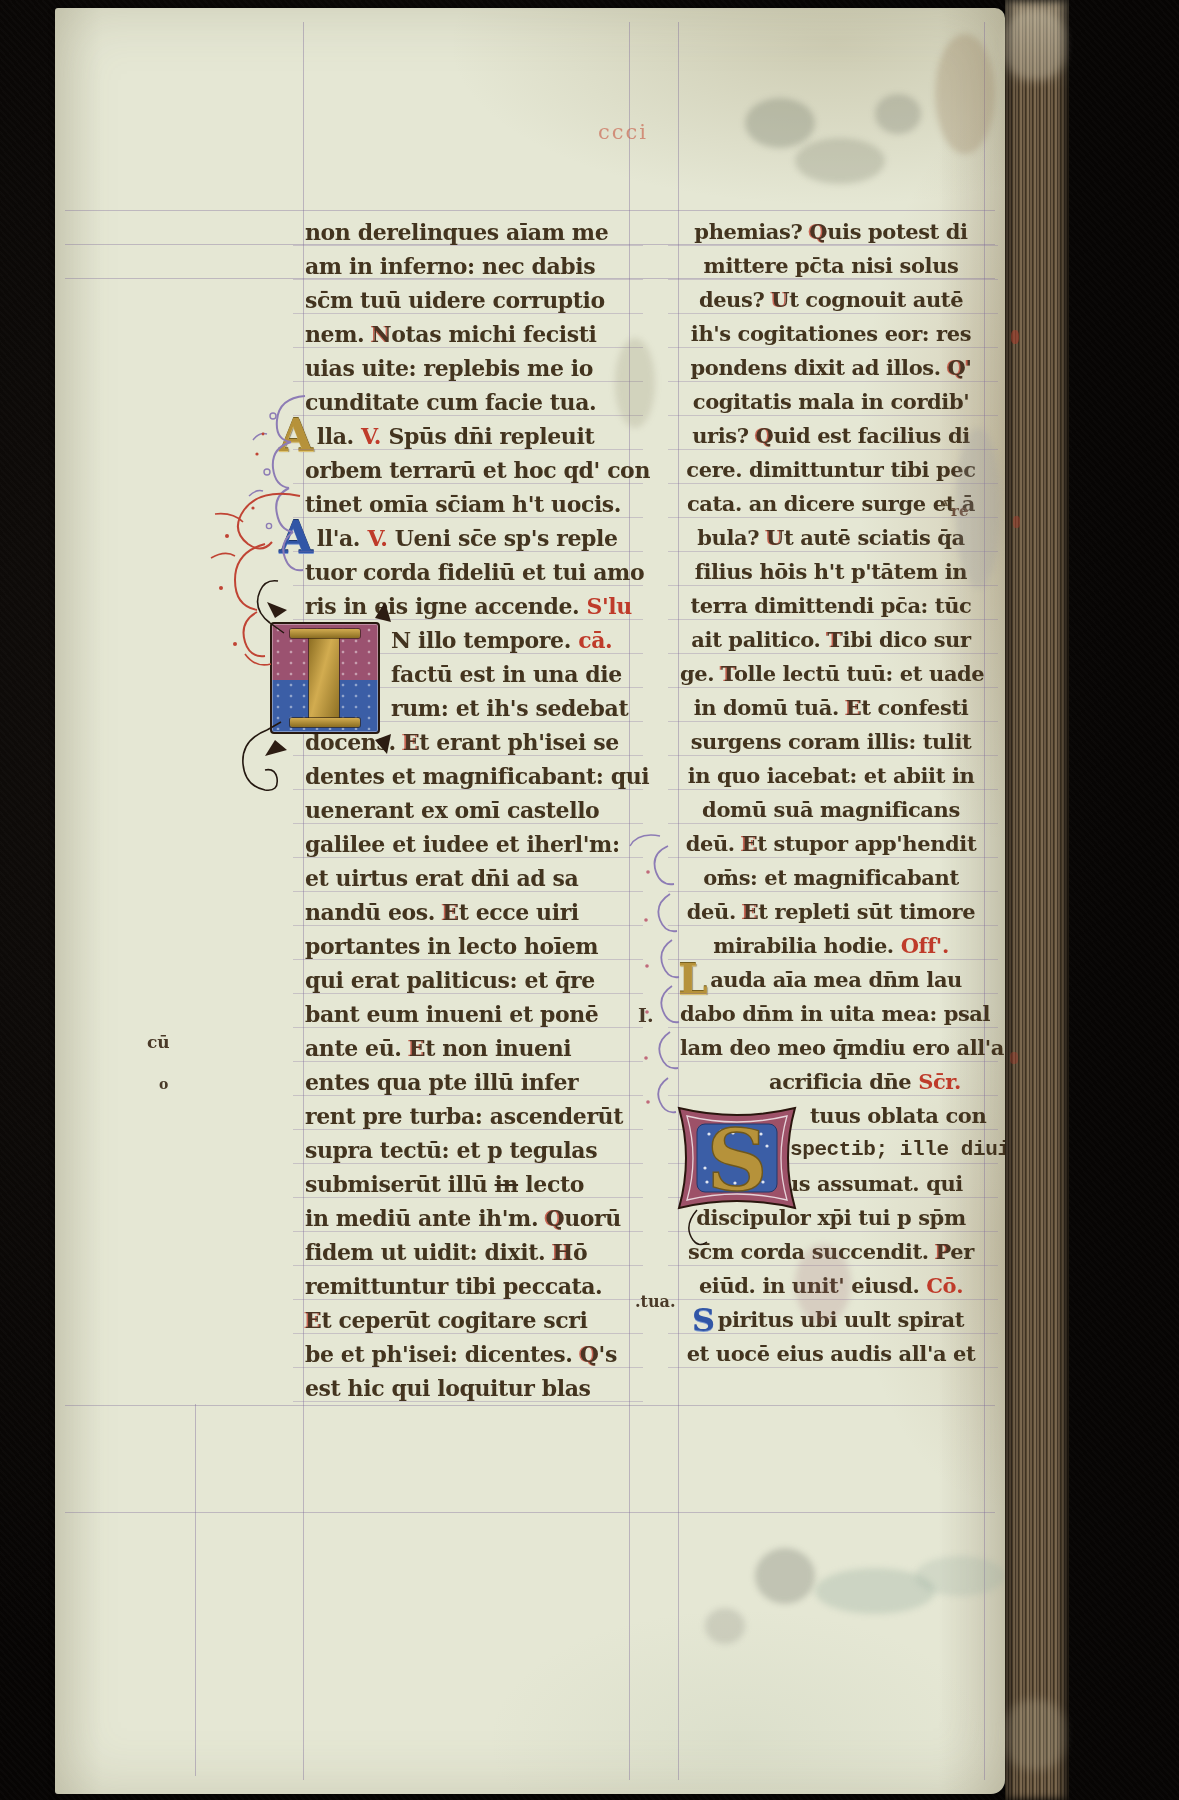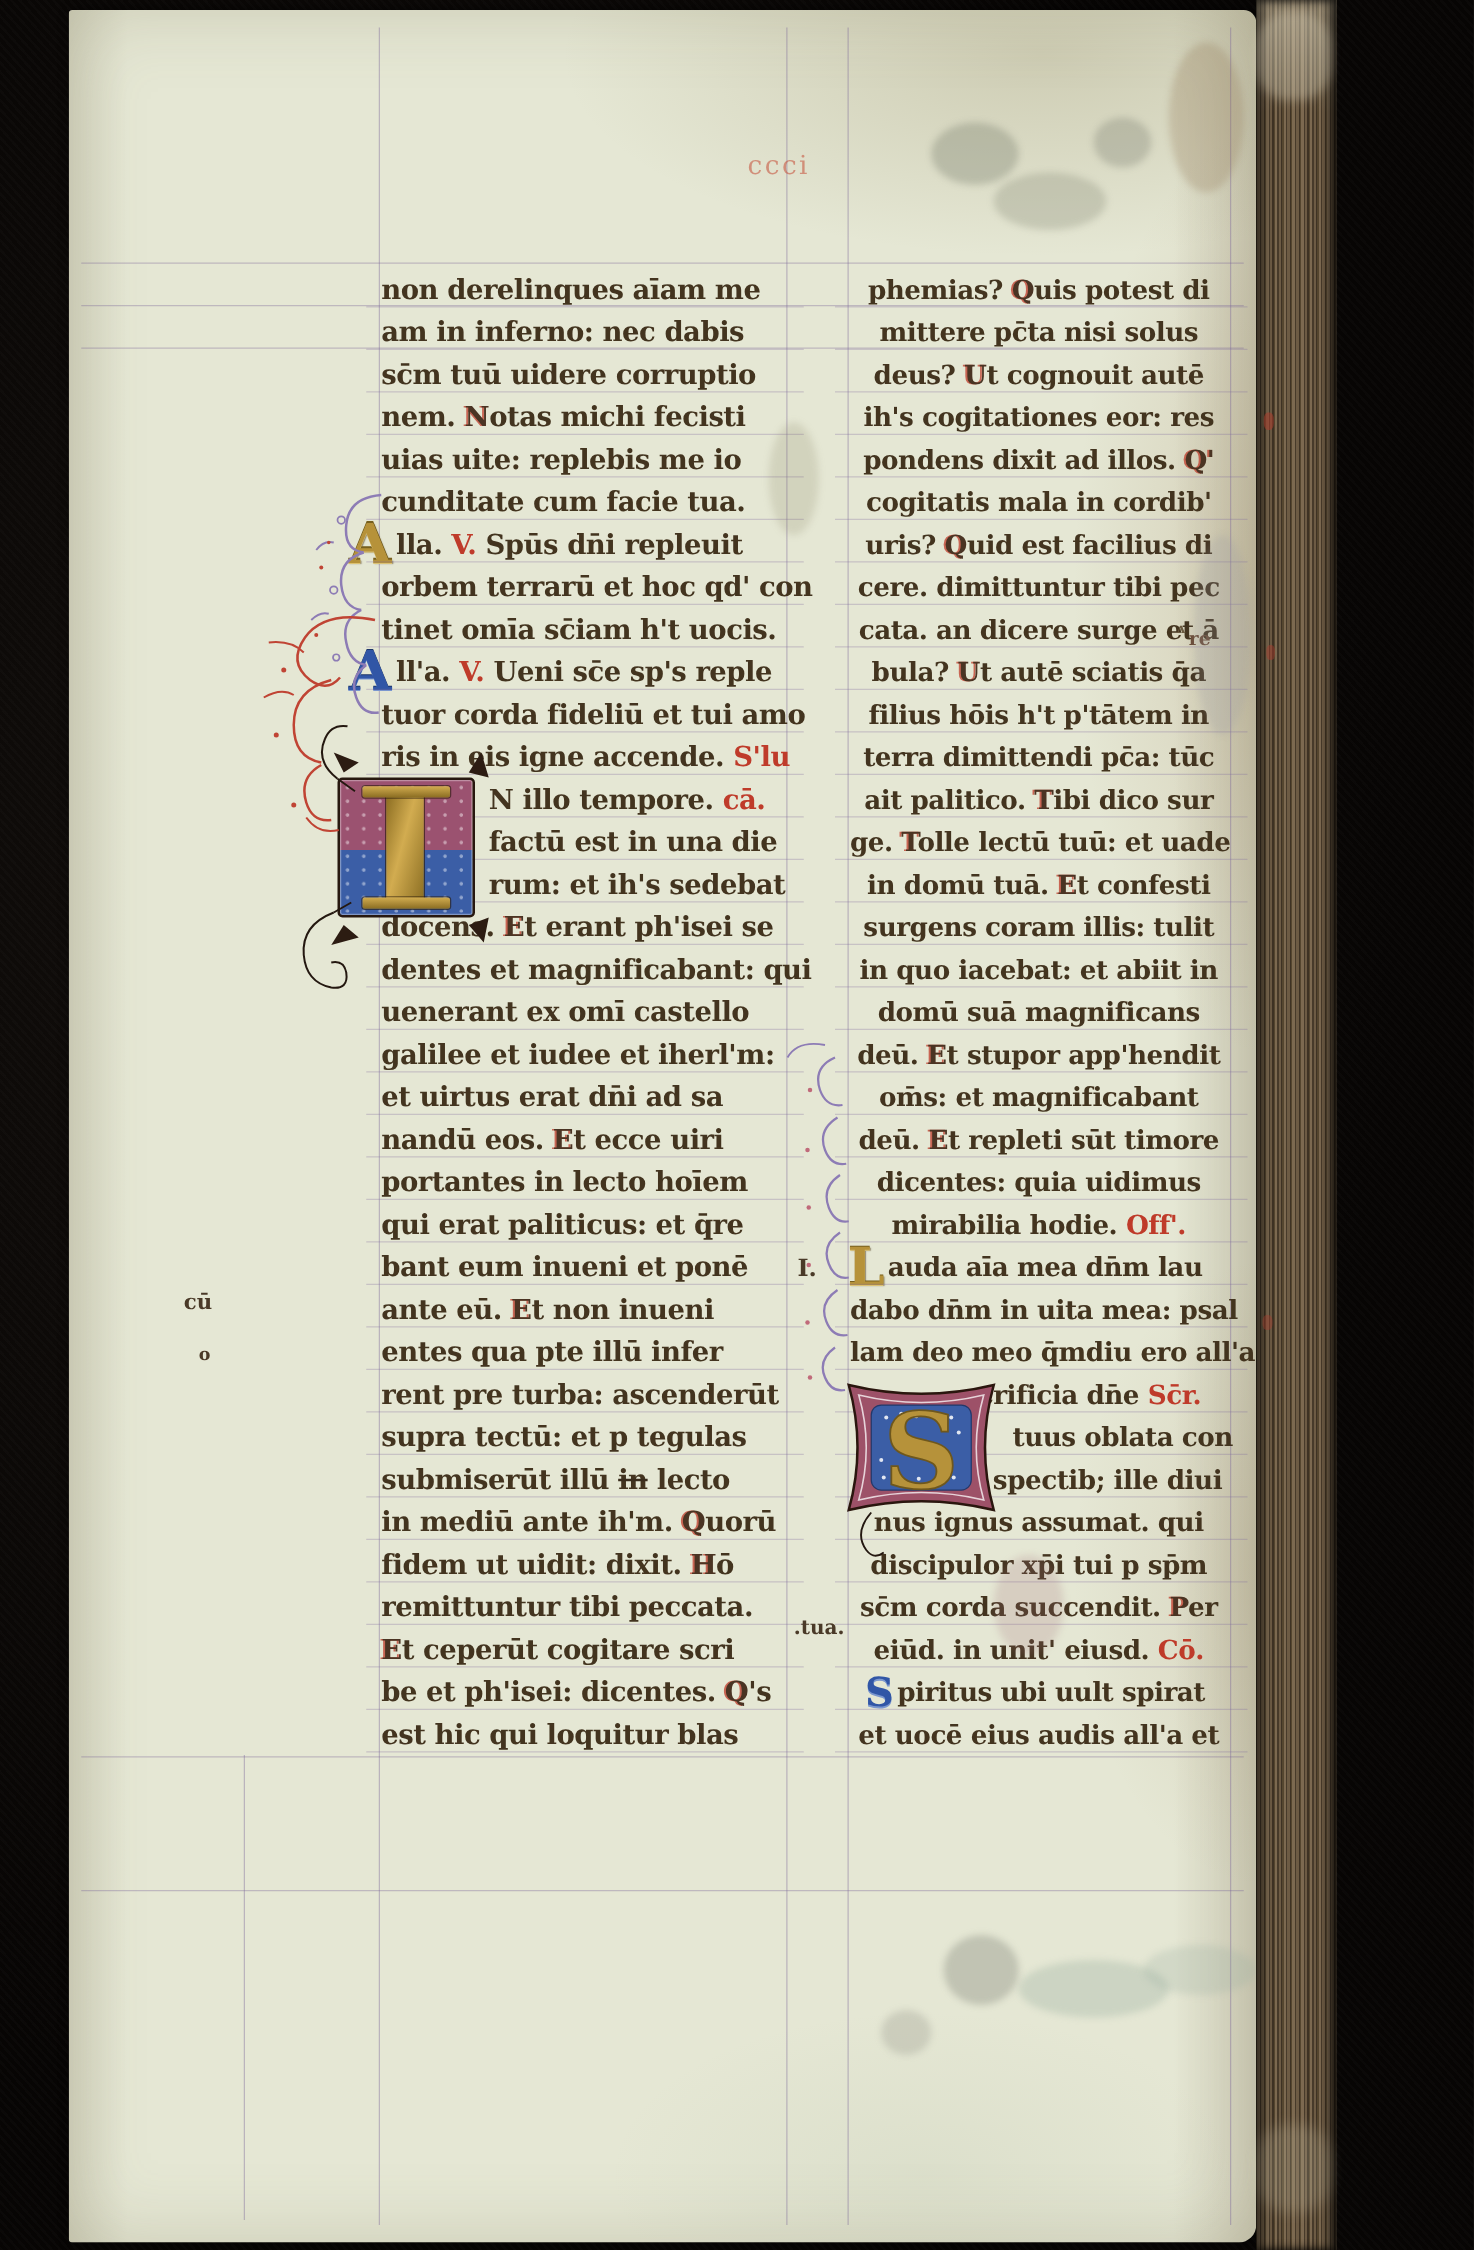--- a/index.html
+++ b/index.html
@@ -146,28 +146,27 @@
         <div class="line"><span class="sg ink">terra dimittendi pc̄a: tūc</span></div>
         <div class="line"><span class="sg ink">ait palitico. </span><span class="sg touch">T</span><span class="sg ink">ibi dico sur</span></div>
         <div class="line"><span class="sg ink">ge. </span><span class="sg touch">T</span><span class="sg ink">olle lectū tuū: et uade</span></div>
         <div class="line"><span class="sg ink">in domū tuā. </span><span class="sg touch">E</span><span class="sg ink">t confesti</span></div>
         <div class="line"><span class="sg ink">surgens coram illis: tulit</span></div>
         <div class="line"><span class="sg ink">in quo iacebat: et abiit in</span></div>
         <div class="line"><span class="sg ink">domū suā magnificans</span></div>
         <div class="line"><span class="sg ink">deū. </span><span class="sg touch">E</span><span class="sg ink">t stupor app'hendit</span></div>
         <div class="line"><span class="sg ink">om̄s: et magnificabant</span></div>
         <div class="line"><span class="sg ink">deū. </span><span class="sg touch">E</span><span class="sg ink">t repleti sūt timore</span></div>
-        <div class="line"><span class="sg ink">dicentes: quia uidimus</span></div>
         <div class="line"><span class="sg ink">mirabilia hodie. </span><span class="sg red">Off'.</span></div>
         <div class="line"><span class="init gold-l">L</span><span class="sg ink">auda aīa mea dn̄m lau</span></div>
         <div class="line"><span class="sg ink">dabo dn̄m in uita mea: psal</span></div>
         <div class="line"><span class="sg ink">lam deo meo q̄mdiu ero all'a.</span></div>
         <div class="line" style="padding-left: 68px;"><span class="sg ink">acrificia dn̄e </span><span class="sg red">Sc̄r.</span></div>
         <div class="line" style="padding-left: 130px;"><span class="sg ink">tuus oblata con</span></div>
-        <div class="line" style="padding-left: 110px;"><span class="sg ink">spectib; ille diui</span></div>
+        <div class="line" style="padding-left: 110px; font-family: Liberation Mono, monospace;"><span class="sg ink">spectib; ille diui</span></div>
         <div class="line"><span class="sg ink">nus ignus assumat. qui</span></div>
         <div class="line"><span class="sg ink">discipulor xp̄i tui p sp̄m</span></div>
         <div class="line"><span class="sg ink">sc̄m corda succendit. </span><span class="sg touch">P</span><span class="sg ink">er</span></div>
         <div class="line"><span class="sg ink">eiūd. in unit' eiusd. </span><span class="sg red">Cō.</span></div>
         <div class="line"><span class="init blue-s">S</span><span class="sg ink">piritus ubi uult spirat</span></div>
         <div class="line"><span class="sg ink">et uocē eius audis all'a et</span></div>
       </div>
 
     <div id="init-I">
       <div class="ibar"></div>

